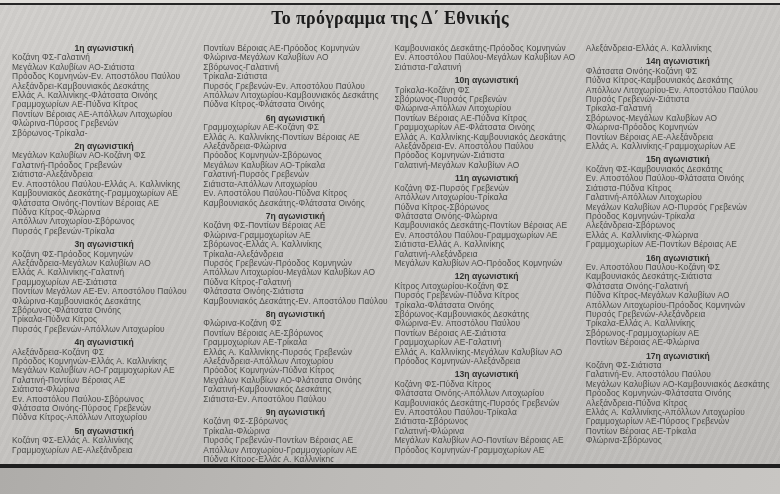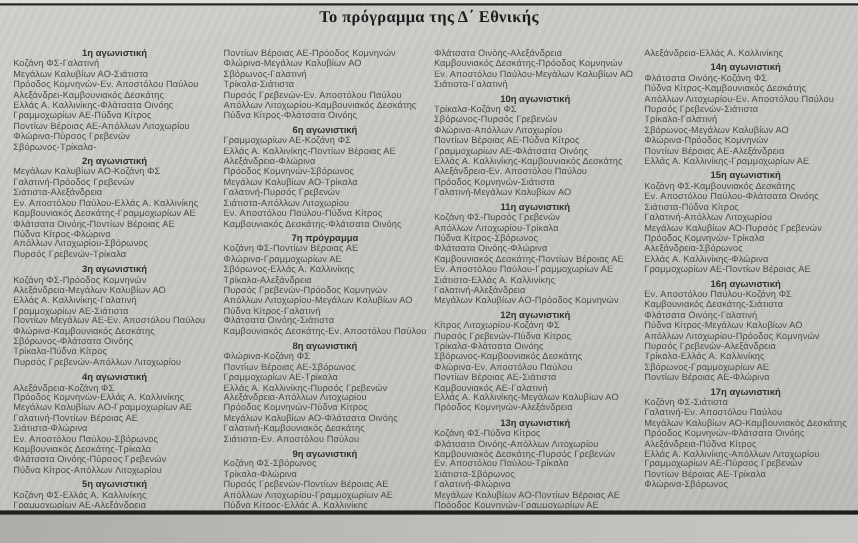--- a/index.html
+++ b/index.html
@@ -27,21 +27,21 @@
     background:#1f1f1f;
   }
   .bottom-strip{
     position:absolute;left:0;top:468px;width:780px;height:26px;
     background:linear-gradient(100deg,#aeaca9 0%,#bdbbb8 45%,#c8c6c3 100%);
   }
   .title{
     position:absolute;left:0;top:8px;width:780px;
     text-align:center;
     font-family:"Liberation Serif",serif;
-    font-weight:bold;font-size:15px;color:#1c1c1c;
+    font-weight:bold;font-size:18px;color:#1c1c1c;
     letter-spacing:0.3px;
   }
   .columns{
     position:absolute;left:12px;top:44px;width:758px;height:418px;
     display:flex;gap:7px;overflow:hidden;
   }
   .col{
     flex:1 1 0;min-width:0;overflow:hidden;
   }
   .block{margin-bottom:4px;}
@@ -101,21 +101,20 @@
           <div class="match-line">Πυρσός Γρεβενών-Απόλλων Λιτοχωρίου</div>
         </div>
         <div class="block">
           <div class="block-header">4η αγωνιστική</div>
           <div class="match-line">Αλεξάνδρεια-Κοζάνη ΦΣ</div>
           <div class="match-line">Πρόοδος Κομνηνών-Ελλάς Α. Καλλινίκης</div>
           <div class="match-line">Μεγάλων Καλυβίων ΑΟ-Γραμμοχωρίων ΑΕ</div>
           <div class="match-line">Γαλατινή-Ποντίων Βέροιας ΑΕ</div>
           <div class="match-line">Σιάτιστα-Φλώρινα</div>
           <div class="match-line">Εν. Αποστόλου Παύλου-Σβόρωνος</div>
-          <div class="match-line">Καμβουνιακός Δεσκάτης-Τρίκαλα</div>
           <div class="match-line">Φλάτσατα Οινόης-Πύρσος Γρεβενών</div>
           <div class="match-line">Πύδνα Κίτρος-Απόλλων Λιτοχωρίου</div>
         </div>
         <div class="block">
           <div class="block-header">5η αγωνιστική</div>
           <div class="match-line">Κοζάνη ΦΣ-Ελλάς Α. Καλλινίκης</div>
           <div class="match-line">Γραμμοχωρίων ΑΕ-Αλεξάνδρεια</div>
         </div>
       </div>
       <div class="col">
@@ -134,21 +133,21 @@
           <div class="match-line">Ελλάς Α. Καλλινίκης-Ποντίων Βέροιας ΑΕ</div>
           <div class="match-line">Αλεξάνδρεια-Φλώρινα</div>
           <div class="match-line">Πρόοδος Κομνηνών-Σβόρωνος</div>
           <div class="match-line">Μεγάλων Καλυβίων ΑΟ-Τρίκαλα</div>
           <div class="match-line">Γαλατινή-Πυρσός Γρεβενών</div>
           <div class="match-line">Σιάτιστα-Απόλλων Λιτοχωρίου</div>
           <div class="match-line">Εν. Αποστόλου Παύλου-Πύδνα Κίτρος</div>
           <div class="match-line">Καμβουνιακός Δεσκάτης-Φλάτσατα Οινόης</div>
         </div>
         <div class="block">
-          <div class="block-header">7η πρόγραμμα</div>
+          <div class="block-header">7η αγωνιστική</div>
           <div class="match-line">Κοζάνη ΦΣ-Ποντίων Βέροιας ΑΕ</div>
           <div class="match-line">Φλώρινα-Γραμμοχωρίων ΑΕ</div>
           <div class="match-line">Σβόρωνος-Ελλάς Α. Καλλινίκης</div>
           <div class="match-line">Τρίκαλα-Αλεξάνδρεια</div>
           <div class="match-line">Πυρσός Γρεβενών-Πρόοδος Κομνηνών</div>
           <div class="match-line">Απόλλων Λιτοχωρίου-Μεγάλων Καλυβίων ΑΟ</div>
           <div class="match-line">Πύδνα Κίτρος-Γαλατινή</div>
           <div class="match-line">Φλάτσατα Οινόης-Σιάτιστα</div>
           <div class="match-line">Καμβουνιακός Δεσκάτης-Εν. Αποστόλου Παύλου</div>
         </div>
@@ -168,21 +167,20 @@
           <div class="block-header">9η αγωνιστική</div>
           <div class="match-line">Κοζάνη ΦΣ-Σβόρωνος</div>
           <div class="match-line">Τρίκαλα-Φλώρινα</div>
           <div class="match-line">Πυρσός Γρεβενών-Ποντίων Βέροιας ΑΕ</div>
           <div class="match-line">Απόλλων Λιτοχωρίου-Γραμμοχωρίων ΑΕ</div>
           <div class="match-line">Πύδνα Κίτρος-Ελλάς Α. Καλλινίκης</div>
         </div>
       </div>
       <div class="col">
         <div class="block">
-          <div class="match-line">Φλάτσατα Οινόης-Αλεξάνδρεια</div>
           <div class="match-line">Καμβουνιακός Δεσκάτης-Πρόοδος Κομνηνών</div>
           <div class="match-line">Εν. Αποστόλου Παύλου-Μεγάλων Καλυβίων ΑΟ</div>
           <div class="match-line">Σιάτιστα-Γαλατινή</div>
         </div>
         <div class="block">
           <div class="block-header">10η αγωνιστική</div>
           <div class="match-line">Τρίκαλα-Κοζάνη ΦΣ</div>
           <div class="match-line">Σβόρωνος-Πυρσός Γρεβενών</div>
           <div class="match-line">Φλώρινα-Απόλλων Λιτοχωρίου</div>
           <div class="match-line">Ποντίων Βέροιας ΑΕ-Πύδνα Κίτρος</div>
@@ -205,21 +203,21 @@
           <div class="match-line">Μεγάλων Καλυβίων ΑΟ-Πρόοδος Κομνηνών</div>
         </div>
         <div class="block">
           <div class="block-header">12η αγωνιστική</div>
           <div class="match-line">Κίτρος Λιτοχωρίου-Κοζάνη ΦΣ</div>
           <div class="match-line">Πυρσός Γρεβενών-Πύδνα Κίτρος</div>
           <div class="match-line">Τρίκαλα-Φλάτσατα Οινόης</div>
           <div class="match-line">Σβόρωνος-Καμβουνιακός Δεσκάτης</div>
           <div class="match-line">Φλώρινα-Εν. Αποστόλου Παύλου</div>
           <div class="match-line">Ποντίων Βέροιας ΑΕ-Σιάτιστα</div>
-          <div class="match-line">Καμβουνιακός ΑΕ-Γαλατινή</div>
+          <div class="match-line">Γραμμοχωρίων ΑΕ-Γαλατινή</div>
           <div class="match-line">Ελλάς Α. Καλλινίκης-Μεγάλων Καλυβίων ΑΟ</div>
           <div class="match-line">Πρόοδος Κομνηνών-Αλεξάνδρεια</div>
         </div>
         <div class="block">
           <div class="block-header">13η αγωνιστική</div>
           <div class="match-line">Κοζάνη ΦΣ-Πύδνα Κίτρος</div>
           <div class="match-line">Φλάτσατα Οινόης-Απόλλων Λιτοχωρίου</div>
           <div class="match-line">Καμβουνιακός Δεσκάτης-Πυρσός Γρεβενών</div>
           <div class="match-line">Εν. Αποστόλου Παύλου-Τρίκαλα</div>
           <div class="match-line">Σιάτιστα-Σβόρωνος</div>

